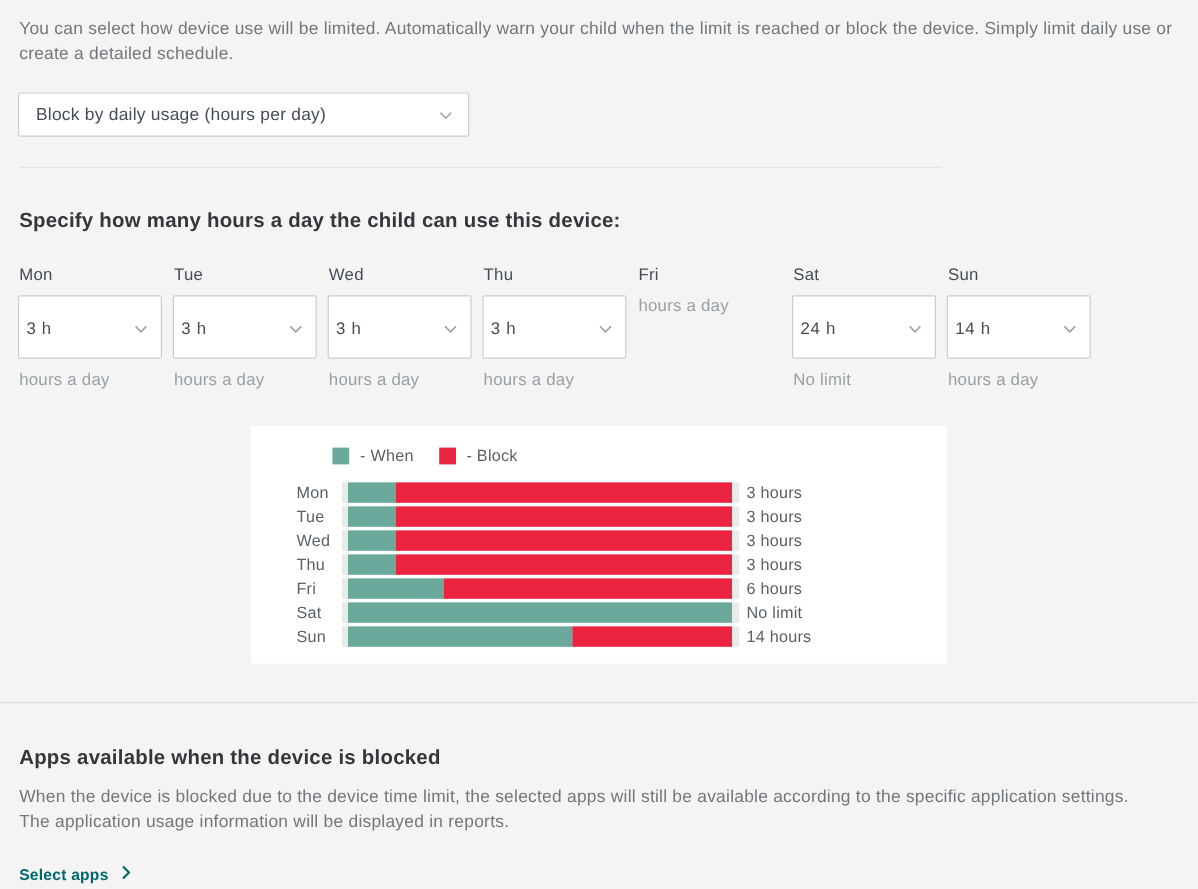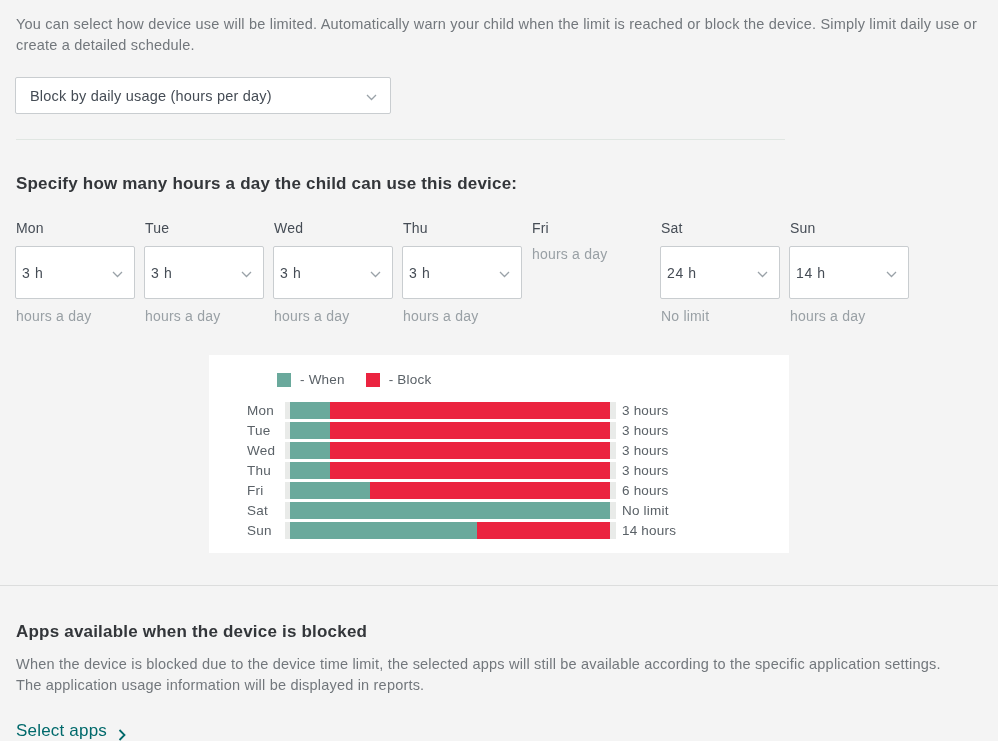--- a/index.html
+++ b/index.html
@@ -43,22 +43,22 @@
   .bar-row{display:flex;align-items:center;height:20px;}
   .bar-row-label{margin-left:38px;width:38px;line-height:17px;}
   .track{width:331px;height:17px;background:#e9ebe9;padding:0 6px 0 5px;display:flex;}
   .bar{display:flex;width:320px;height:17px;}
   .seg-allow{height:100%;background:var(--allow);}
   .seg-block{flex:1;height:100%;background:var(--block);}
   .bar-value{margin-left:6px;line-height:17px;}
   
   .apps-title{margin:36px 16px 0;font-size:17px;font-weight:bold;color:#33363a;}
   .apps-desc{margin:12px 16px 0;max-width:950px;font-size:14.5px;line-height:21px;}
-  .select-apps{display:inline-flex;align-items:flex-end;margin:25px 0 0 16px;
-    color:var(--link);font-size:17px;font-weight:normal;cursor:pointer;}
+  .select-apps{display:inline-flex;align-items:flex-start;margin:25px 0 0 16px;
+    color:var(--link);font-size:13px;font-weight:bold;cursor:pointer;}
   .select-apps svg{margin-left:11px;}
 </style>
 </head>
 <body>
 
 
 
 <p class="intro">You can select how device use will be limited. Automatically warn your child when the limit is reached or block the device. Simply limit daily use or create a detailed schedule.</p>
 
 <div class="select-box mode-select">

